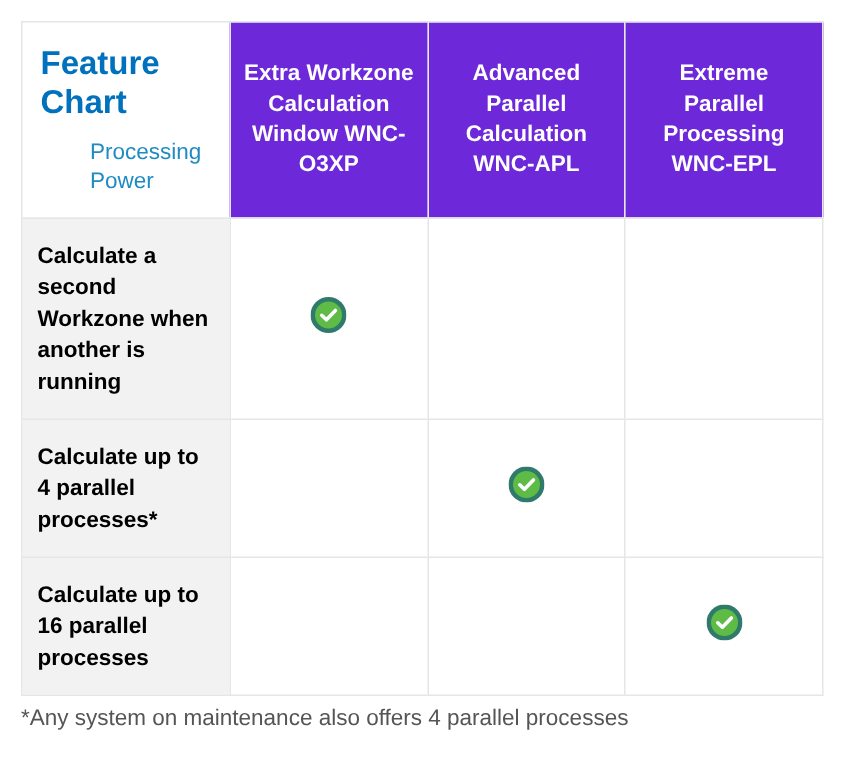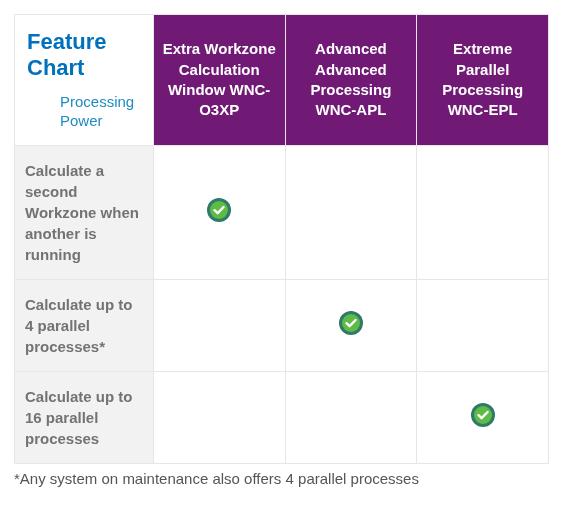--- a/index.html
+++ b/index.html
@@ -38,32 +38,32 @@
     margin-bottom: 10px;
   }
   .subtitle {
     color: #1E8BC3;
     font-size: 15px;
     font-weight: 400;
     line-height: 1.3;
     margin-left: 33px;
   }
   th.plan {
-    background: #701a75;
+    background: #6d28d9;
     color: #ffffff;
     text-align: center;
     font-weight: 700;
     font-size: 15px;
     line-height: 1.35;
     vertical-align: middle;
     padding: 18px 8px;
   }
   td.feature {
     background: #f2f2f2;
-    color: #737373;
+    color: #000000;
     font-size: 15px;
     font-weight: 700;
     line-height: 1.4;
     text-align: left;
   }
   td.cell {
     background: #ffffff;
     text-align: center;
     vertical-align: middle;
     height: 64px;
@@ -92,21 +92,21 @@
     <col class="plan-col">
     <col class="plan-col">
   </colgroup>
   <thead>
     <tr>
       <th class="corner">
         <div class="title">Feature Chart</div>
         <div class="subtitle">Processing Power</div>
       </th>
       <th class="plan">Extra Workzone Calculation Window WNC-O3XP</th>
-      <th class="plan">Advanced Advanced Processing WNC-APL</th>
+      <th class="plan">Advanced Parallel Calculation WNC-APL</th>
       <th class="plan">Extreme Parallel Processing WNC-EPL</th>
     </tr>
   </thead>
   <tbody>
 
   <tr>
         <td class="feature">Calculate a second Workzone when another is running</td>
         <td class="cell"><span class="check"><svg width="24" height="24" viewBox="0 0 24 24">
               <circle cx="12" cy="12" r="12" fill="#2F7A6B"></circle>
               <circle cx="12" cy="12" r="9" fill="#5DBB46"></circle>

